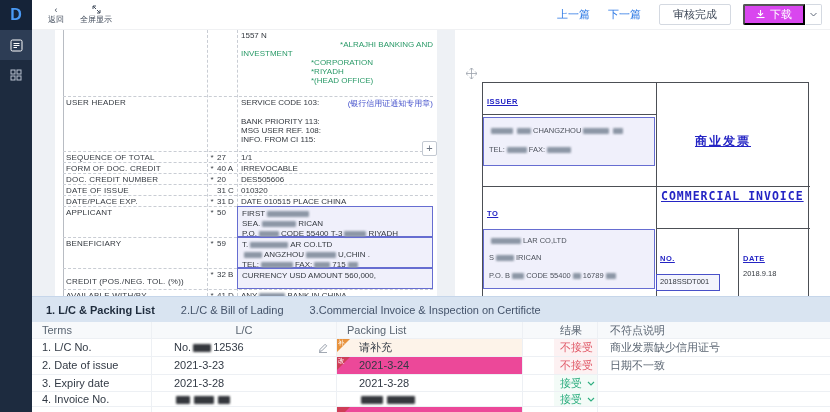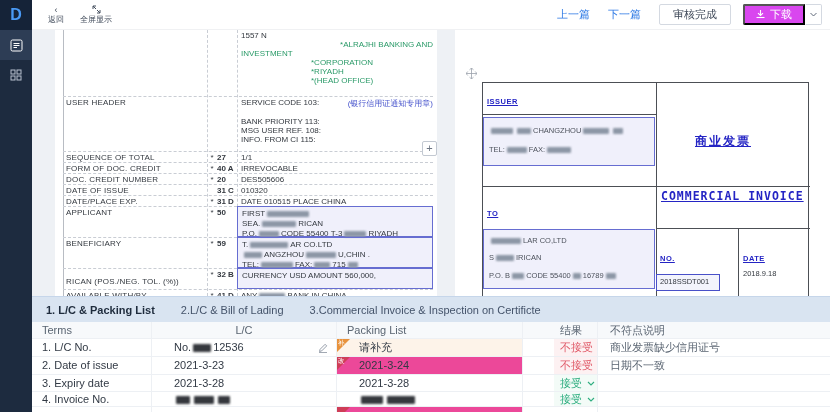--- a/index.html
+++ b/index.html
@@ -41,21 +41,21 @@
     border:1px solid #c3c9d2; border-radius:2px; font-size:11px; line-height:12px; color:#6b7482;
     text-align:center; z-index:3; cursor:pointer; }
 
   
   .lc { position:absolute; inset:0; font-size:8px; color:#33383f; }
   .vline { position:absolute; width:0; border-left:1px dashed #c9cdd4; top:0; bottom:0; }
   .vsolid { position:absolute; width:0; border-left:1px solid #b8bcc3; top:0; bottom:0; left:8px; }
   .lc-row { position:absolute; left:8px; width:370px; border-top:1px dashed #c9cdd4; display:flex; }
   .lc-label { width:144px; padding:1px 0 0 3px; letter-spacing:0.2px; }
   .lc-star { width:10px; text-align:center; padding-top:1px; }
-  .lc-tag { width:20px; padding-top:1px;font-weight:bold; }
+  .lc-tag { width:20px; padding-top:1px; }
   .lc-val { flex:1; padding:1px 0 0 4px; }
   .green { color:#2a9a68; }
   .bluecn { color:#4653cc; }
   .hl { position:absolute; left:182px; width:196px; border:1px solid #666dd1;
     background:rgba(104,110,216,0.10); padding:2px 0 0 4px; line-height:10px; }
   .redact { display:inline-block; height:6px; background:#8d97a6; border-radius:1px;
     filter:blur(1.2px); vertical-align:middle; margin:0 2px; }
   .redact.dk { background:#35383d; height:8px; filter:blur(1px); }
 
   
@@ -257,21 +257,21 @@
             <div class="lc-star">*</div>
             <div class="lc-tag">59</div>
           </div>
           <div class="hl" style="top:207px;height:31px">
             <div><span>T.</span><span class="redact" style="width:38px"></span><span>AR CO.LTD</span></div>
             <div><span class="redact" style="width:18px"></span><span>ANGZHOU</span><span class="redact" style="width:30px"></span><span>U,CHIN .</span></div>
             <div><span>TEL:</span><span class="redact" style="width:32px"></span><span>FAX:</span><span class="redact" style="width:16px"></span><span>715</span><span class="redact" style="width:10px"></span></div>
           </div>
 
           <div class="lc-row" style="top:238px;height:21px">
-            <div class="lc-label" style="padding-top:8px">RICAN (POS./NEG. TOL. (%))</div>
+            <div class="lc-label" style="padding-top:8px">CREDIT (POS./NEG. TOL. (%))</div>
             <div class="lc-star">*</div>
             <div class="lc-tag">32 B</div>
           </div>
           <div class="hl" style="top:238px;height:21px">
             <div>CURRENCY USD AMOUNT 560,000,</div>
           </div>
 
           <div class="lc-row" style="top:259px;height:7px">
             <div class="lc-label">AVAILABLE WITH/BY</div>
             <div class="lc-star">*</div>

